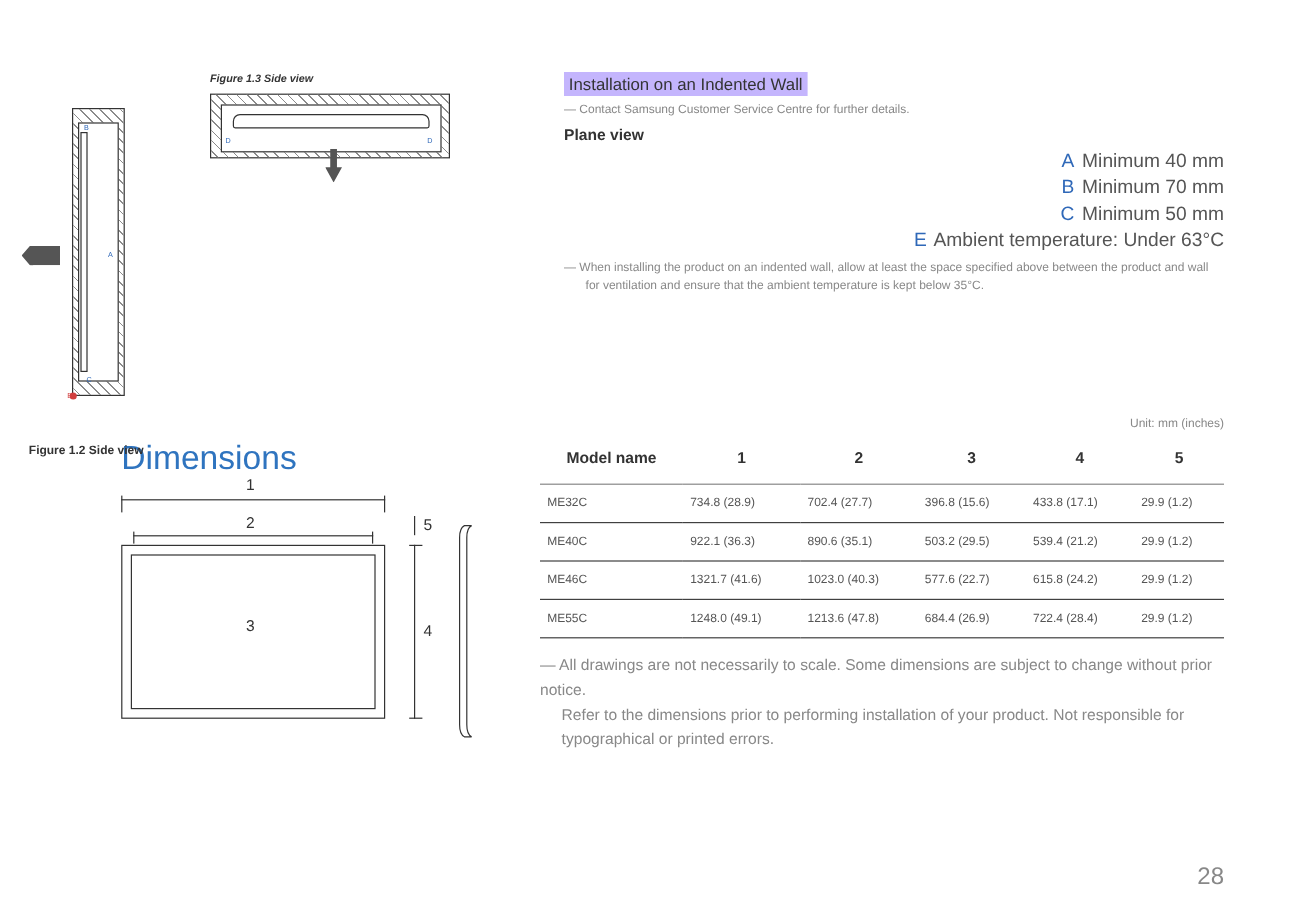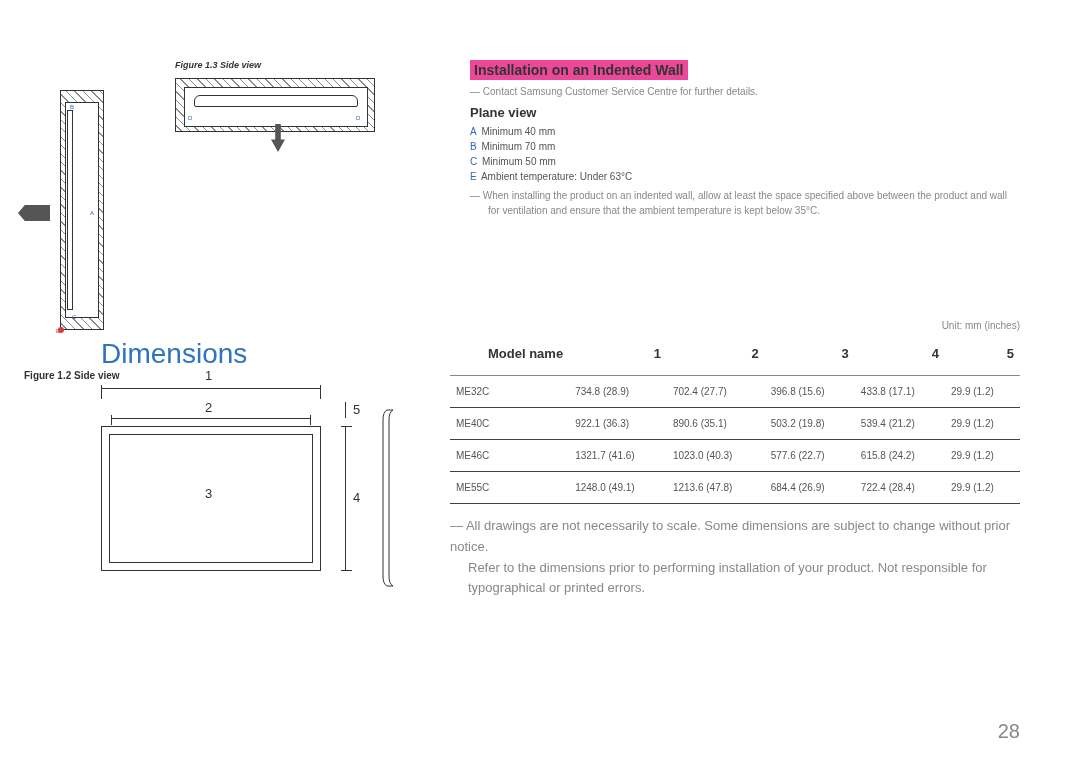--- a/index.html
+++ b/index.html
@@ -122,31 +122,31 @@
     position: absolute;
     left: 96px; top: 64px;
     width: 14px; height: 28px;
     background: #555;
     clip-path: polygon(30% 0, 70% 0, 70% 55%, 100% 55%, 50% 100%, 0 55%, 30% 55%);
   }
   
   .right-text { flex: 1; }
   .section-title-hl {
     display: inline-block;
-    background: #ec4899;
+    background: #c4b5fd;
     color: #333;
-    font-weight: bold;
+    font-weight: normal;
     font-size: 14px;
     padding: 2px 4px;
     margin-bottom: 6px;
   }
   .dim-note { color: #888; font-size: 10px; margin-bottom: 8px; }
   .dim-note::before { content: "― "; }
   .sub-title { font-weight: bold; font-size: 13px; margin-bottom: 6px; color: #333; }
-  .spec-line { font-size: 10px; margin-bottom: 4px; color: #555; }
+  .spec-line { font-size: 16px; margin-bottom: 4px; color: #555; text-align: right; }
   .spec-line .lbl { color: #2f68b8; margin-right: 2px; }
   .dim-note2 { color: #888; font-size: 10px; margin-top: 6px; line-height: 1.5; padding-left: 18px; text-indent: -18px; }
   .dim-note2::before { content: "― "; }
   
   .dimensions {
     margin-top: 120px;
     display: flex;
     gap: 40px;
   }
   .dim-left { width: 350px; padding-left: 41px; }
@@ -243,21 +243,21 @@
     font-size: 10px;
     color: #888;
   }
   table.dim-table {
     width: 100%;
     border-collapse: collapse;
     font-size: 10px;
     color: #555;
   }
   table.dim-table th {
-    text-align: right;
+    text-align: center;
     font-weight: bold;
     font-size: 13px;
     color: #333;
     padding: 8px 6px 14px 6px;
     border-bottom: 1px solid #888;
     margin-left: 28px;
   }
   table.dim-table th.mn { font-size: 13px; }
   table.dim-table td {
     padding: 10px 6px;
@@ -366,21 +366,21 @@
               <td>734.8 (28.9)</td>
               <td>702.4 (27.7)</td>
               <td>396.8 (15.6)</td>
               <td>433.8 (17.1)</td>
               <td>29.9 (1.2)</td>
           </tr>
           <tr>
             <td>ME40C</td>
               <td>922.1 (36.3)</td>
               <td>890.6 (35.1)</td>
-              <td>503.2 (19.8)</td>
+              <td>503.2 (29.5)</td>
               <td>539.4 (21.2)</td>
               <td>29.9 (1.2)</td>
           </tr>
           <tr>
             <td>ME46C</td>
               <td>1321.7 (41.6)</td>
               <td>1023.0 (40.3)</td>
               <td>577.6 (22.7)</td>
               <td>615.8 (24.2)</td>
               <td>29.9 (1.2)</td>

